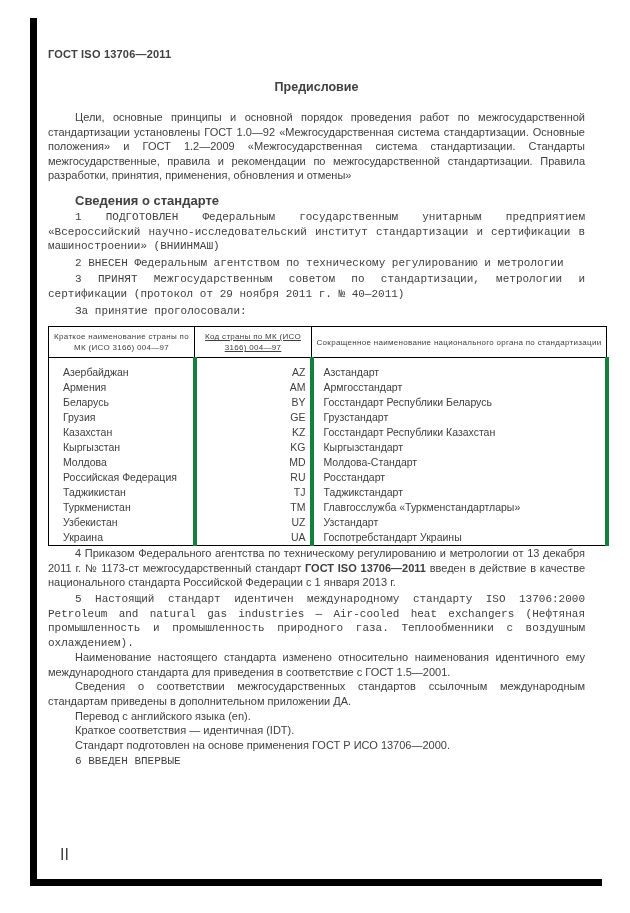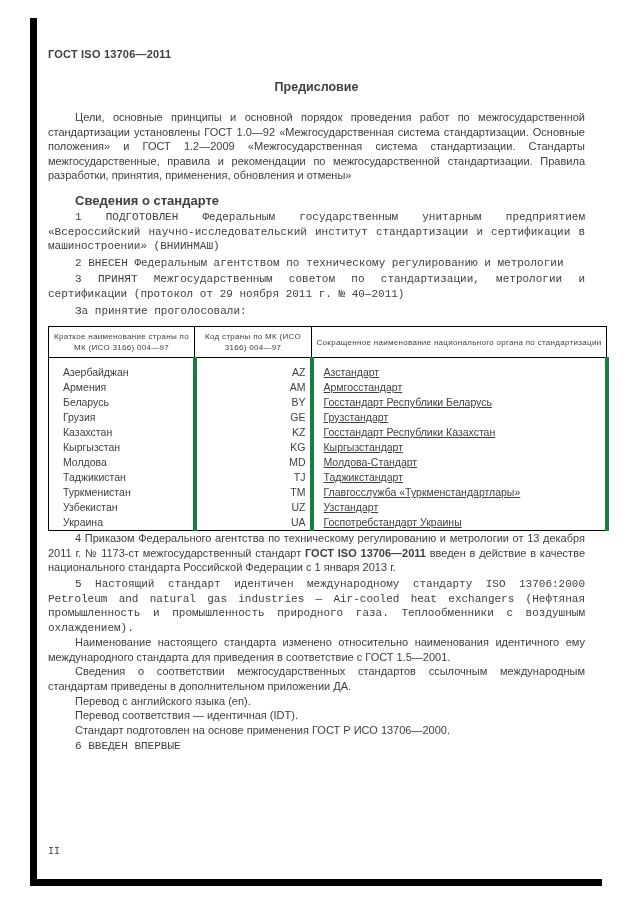--- a/index.html
+++ b/index.html
@@ -86,32 +86,31 @@
     border-right: 4px solid #15803d;
     font-size: 10.5px;
     line-height: 15px;
     vertical-align: top;
     padding: 0 4px;
   }
   table.vote-table { border: 1px solid #000; }
   table.vote-table tbody tr:first-child td { padding-top: 7px; }
   table.vote-table tbody tr:last-child td { }
   .col-country { width: 139px; }
-  .col-code { width: 110px; }
+  .col-code { width: 110px; text-decoration: underline; }
   .col-org { width: 288px; }
   td.cell-country { padding-left: 14px !important; }
   td.cell-code { text-align: right; }
-  td.cell-org { padding-left: 10px !important; text-decoration: underline; }
+  td.cell-org { padding-left: 10px !important; }
   .after-table { margin-top: 17px; }
   .page-number {
     position: absolute;
-    left: 48px;
+    left: 60px;
     top: 846px;
-    font-size: 10px;
-    font-family: Liberation Mono, monospace;
+    font-size: 16px;
   }
 </style>
 </head>
 <body>
 
 <div class="page">
 
   <div class="edge-left"></div>
   <div class="edge-bottom"></div>
 
@@ -169,20 +168,25 @@
         </tr>
         <tr>
           <td class="cell-country">Кыргызстан</td>
           <td class="cell-code">KG</td>
           <td class="cell-org">Кыргызстандарт</td>
         </tr>
         <tr>
           <td class="cell-country">Молдова</td>
           <td class="cell-code">MD</td>
           <td class="cell-org">Молдова-Стандарт</td>
+        </tr>
+        <tr>
+          <td class="cell-country">Российская Федерация</td>
+          <td class="cell-code">RU</td>
+          <td class="cell-org">Росстандарт</td>
         </tr>
         <tr>
           <td class="cell-country">Таджикистан</td>
           <td class="cell-code">TJ</td>
           <td class="cell-org">Таджикстандарт</td>
         </tr>
         <tr>
           <td class="cell-country">Туркменистан</td>
           <td class="cell-code">TM</td>
           <td class="cell-org">Главгосслужба «Туркменстандартлары»</td>
@@ -199,21 +203,21 @@
         </tr>
       </tbody>
     </table>
 
     <p class="para after-table"><span>4 Приказом Федерального агентства по техническому регулированию и метрологии от 13 декабря 2011 г.  № 1173-ст  межгосударственный стандарт </span><span class="bold">ГОСТ ISO 13706—2011</span><span>  введен в действие в качестве национального стандарта Российской Федерации с 1 января 2013 г.</span></p>
 
     <p class="para gap">5 Настоящий стандарт идентичен международному стандарту  ISO 13706:2000 Petroleum and natural gas industries — Air-cooled heat exchangers (Нефтяная промышленность и промышленность природного газа. Теплообменники с воздушным охлаждением).</p>
     <p class="para">Наименование настоящего стандарта  изменено относительно наименования идентичного ему международного стандарта для приведения в соответствие с ГОСТ 1.5—2001.</p>
     <p class="para">Сведения о соответствии межгосударственных стандартов ссылочным международным стандартам приведены в дополнительном приложении ДА.</p>
     <p class="para">Перевод с английского языка (en).</p>
-    <p class="para">Перевод соответствия — идентичная (IDT).</p>
+    <p class="para">Краткое соответствия — идентичная (IDT).</p>
     <p class="para">Стандарт подготовлен на основе применения ГОСТ Р ИСО 13706—2000.</p>
 
     <p class="para gap">6 ВВЕДЕН ВПЕРВЫЕ</p>
 
   </div>
 
   <div class="page-number">II</div>
 
 </div>
 

